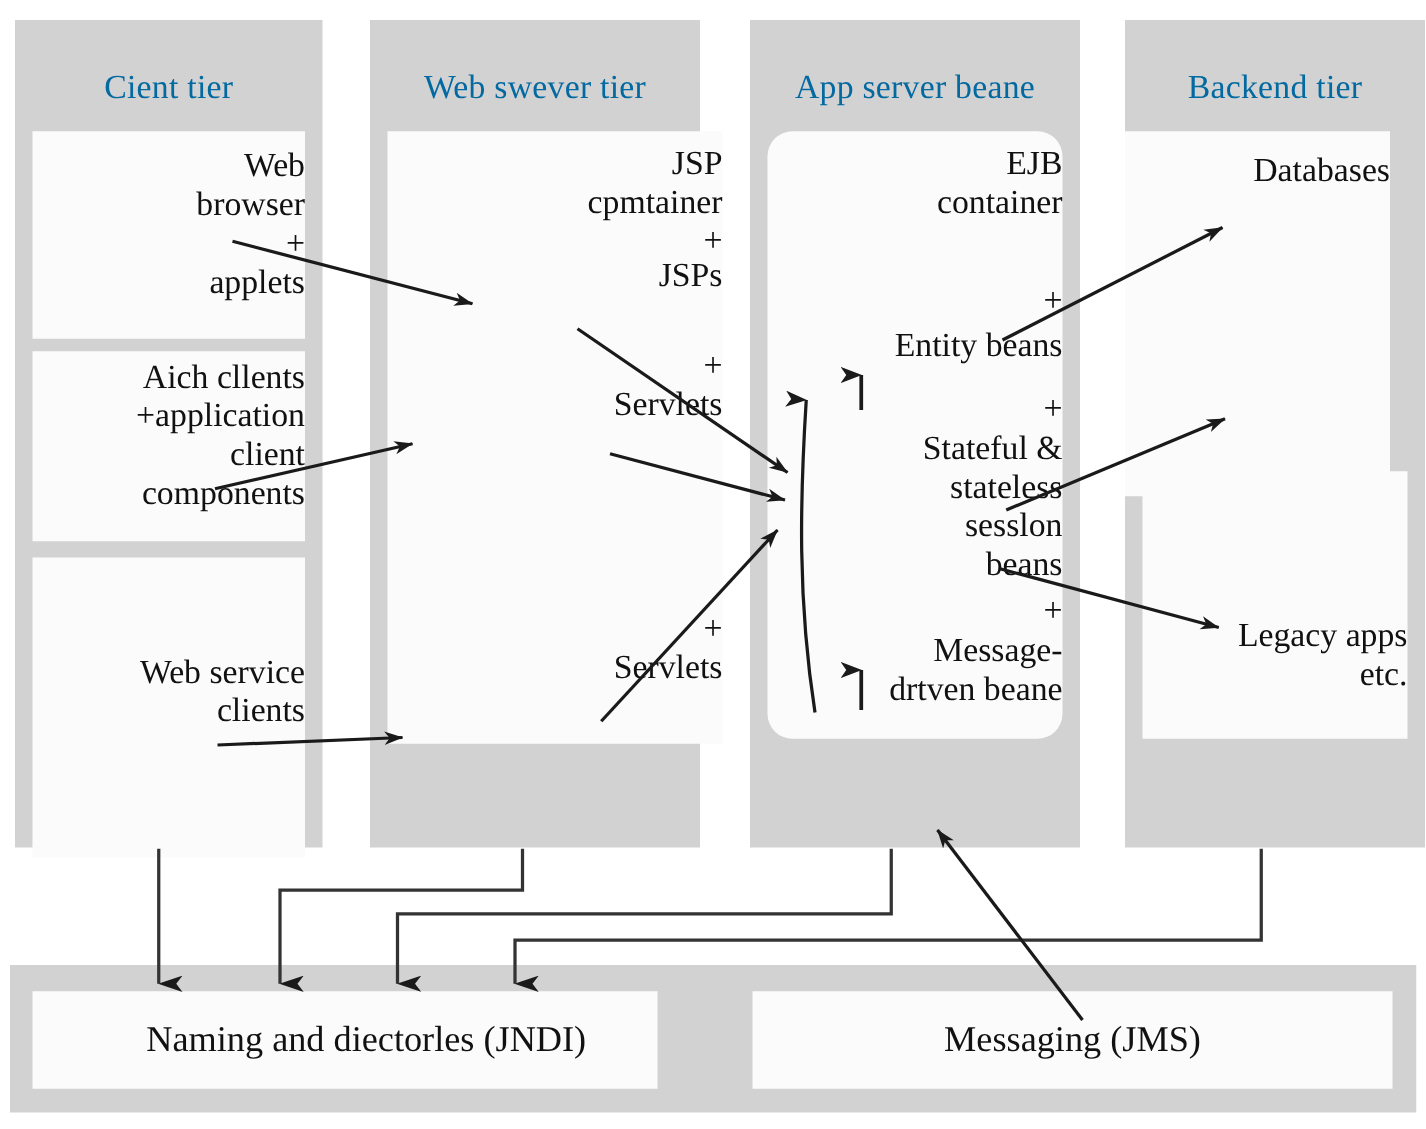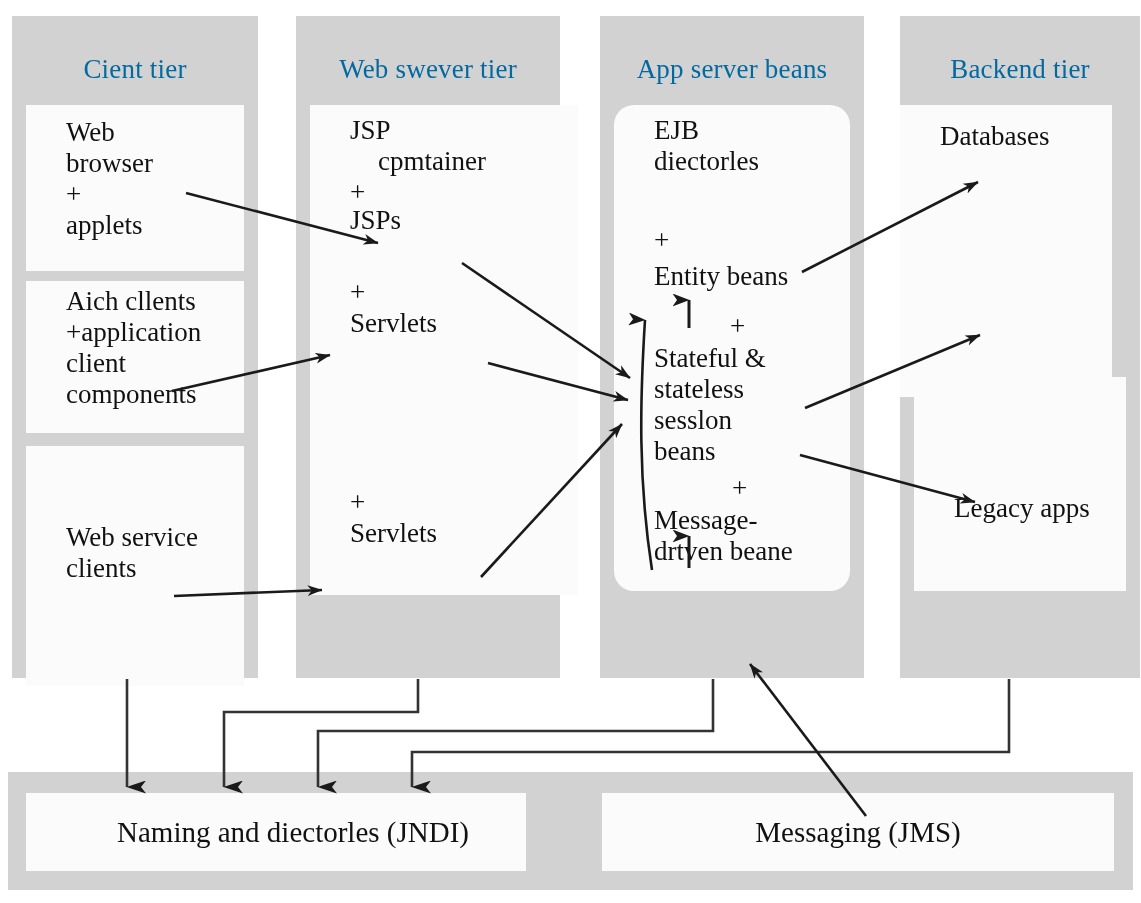--- a/index.html
+++ b/index.html
@@ -37,21 +37,21 @@
   
   .box {
     position: absolute;
     background: #fbfbfb;
     box-sizing: border-box;
   }
   .box-text {
     position: absolute;
     left: 0;
     right: 0;
-    text-align: left;
+    text-align: right;
     font-size: 27px;
     line-height: 1.13;
     color: #111111;
     padding-left: 40px;
   }
 
   
   .service-bar {
     position: absolute;
     background: #d2d2d2;
@@ -120,26 +120,26 @@
     <div class="box-text" style="top:100px;">JSPs</div>
 
     <div class="box-text" style="top:172px;">+</div>
     <div class="box-text" style="top:203px;">Servlets</div>
 
     <div class="box-text" style="top:382px;">+</div>
     <div class="box-text" style="top:413px;">Servlets</div>
   </div>
 
   <div class="tier-col" style="left:600px; top:16px; width:264px; height:662px;">
-    <div class="tier-title" style="top:38px;">App server beans</div>
+    <div class="tier-title" style="top:38px;">App server beane</div>
   </div>
 
   <div class="box" style="left:614px; top:105px; width:236px; height:486px;border-radius:20px;">
     <div class="box-text" style="top:10px;">EJB</div>
-    <div class="box-text" style="top:41px;">diectorles</div>
+    <div class="box-text" style="top:41px;">container</div>
     <div class="box-text" style="top:120px;">+</div>
     <div class="box-text" style="top:156px;">Entity beans</div>
 
     <div class="box-text" style="left:76px; top:206px;">+</div>
     <div class="box-text" style="top:238px;">Stateful &amp;</div>
     <div class="box-text" style="top:269px;">stateless</div>
     <div class="box-text" style="top:300px;">sesslon</div>
     <div class="box-text" style="top:331px;">beans</div>
 
     <div class="box-text" style="left:78px; top:368px;">+</div>
@@ -150,20 +150,21 @@
   <div class="tier-col" style="left:900px; top:16px; width:240px; height:662px;">
     <div class="tier-title" style="top:38px;">Backend tier</div>
   </div>
 
   <div class="box" style="left:900px; top:105px; width:212px; height:292px;">
     <div class="box-text" style="top:16px;">Databases</div>
   </div>
 
   <div class="box" style="left:914px; top:377px; width:212px; height:214px;">
     <div class="box-text" style="top:116px;">Legacy apps</div>
+    <div class="box-text" style="top:147px;">etc.</div>
   </div>
 
   <div class="service-bar" style="left:8px; top:772px; width:1125px; height:118px;"></div>
 
   <div class="service-box" style="left:26px; top:793px; width:500px; height:78px;padding-left:34px;">
     <span class="service-label">Naming and diectorles (JNDI)</span>
   </div>
 
   <div class="service-box" style="left:602px; top:793px; width:512px; height:78px;">
     <span class="service-label">Messaging (JMS)</span>

